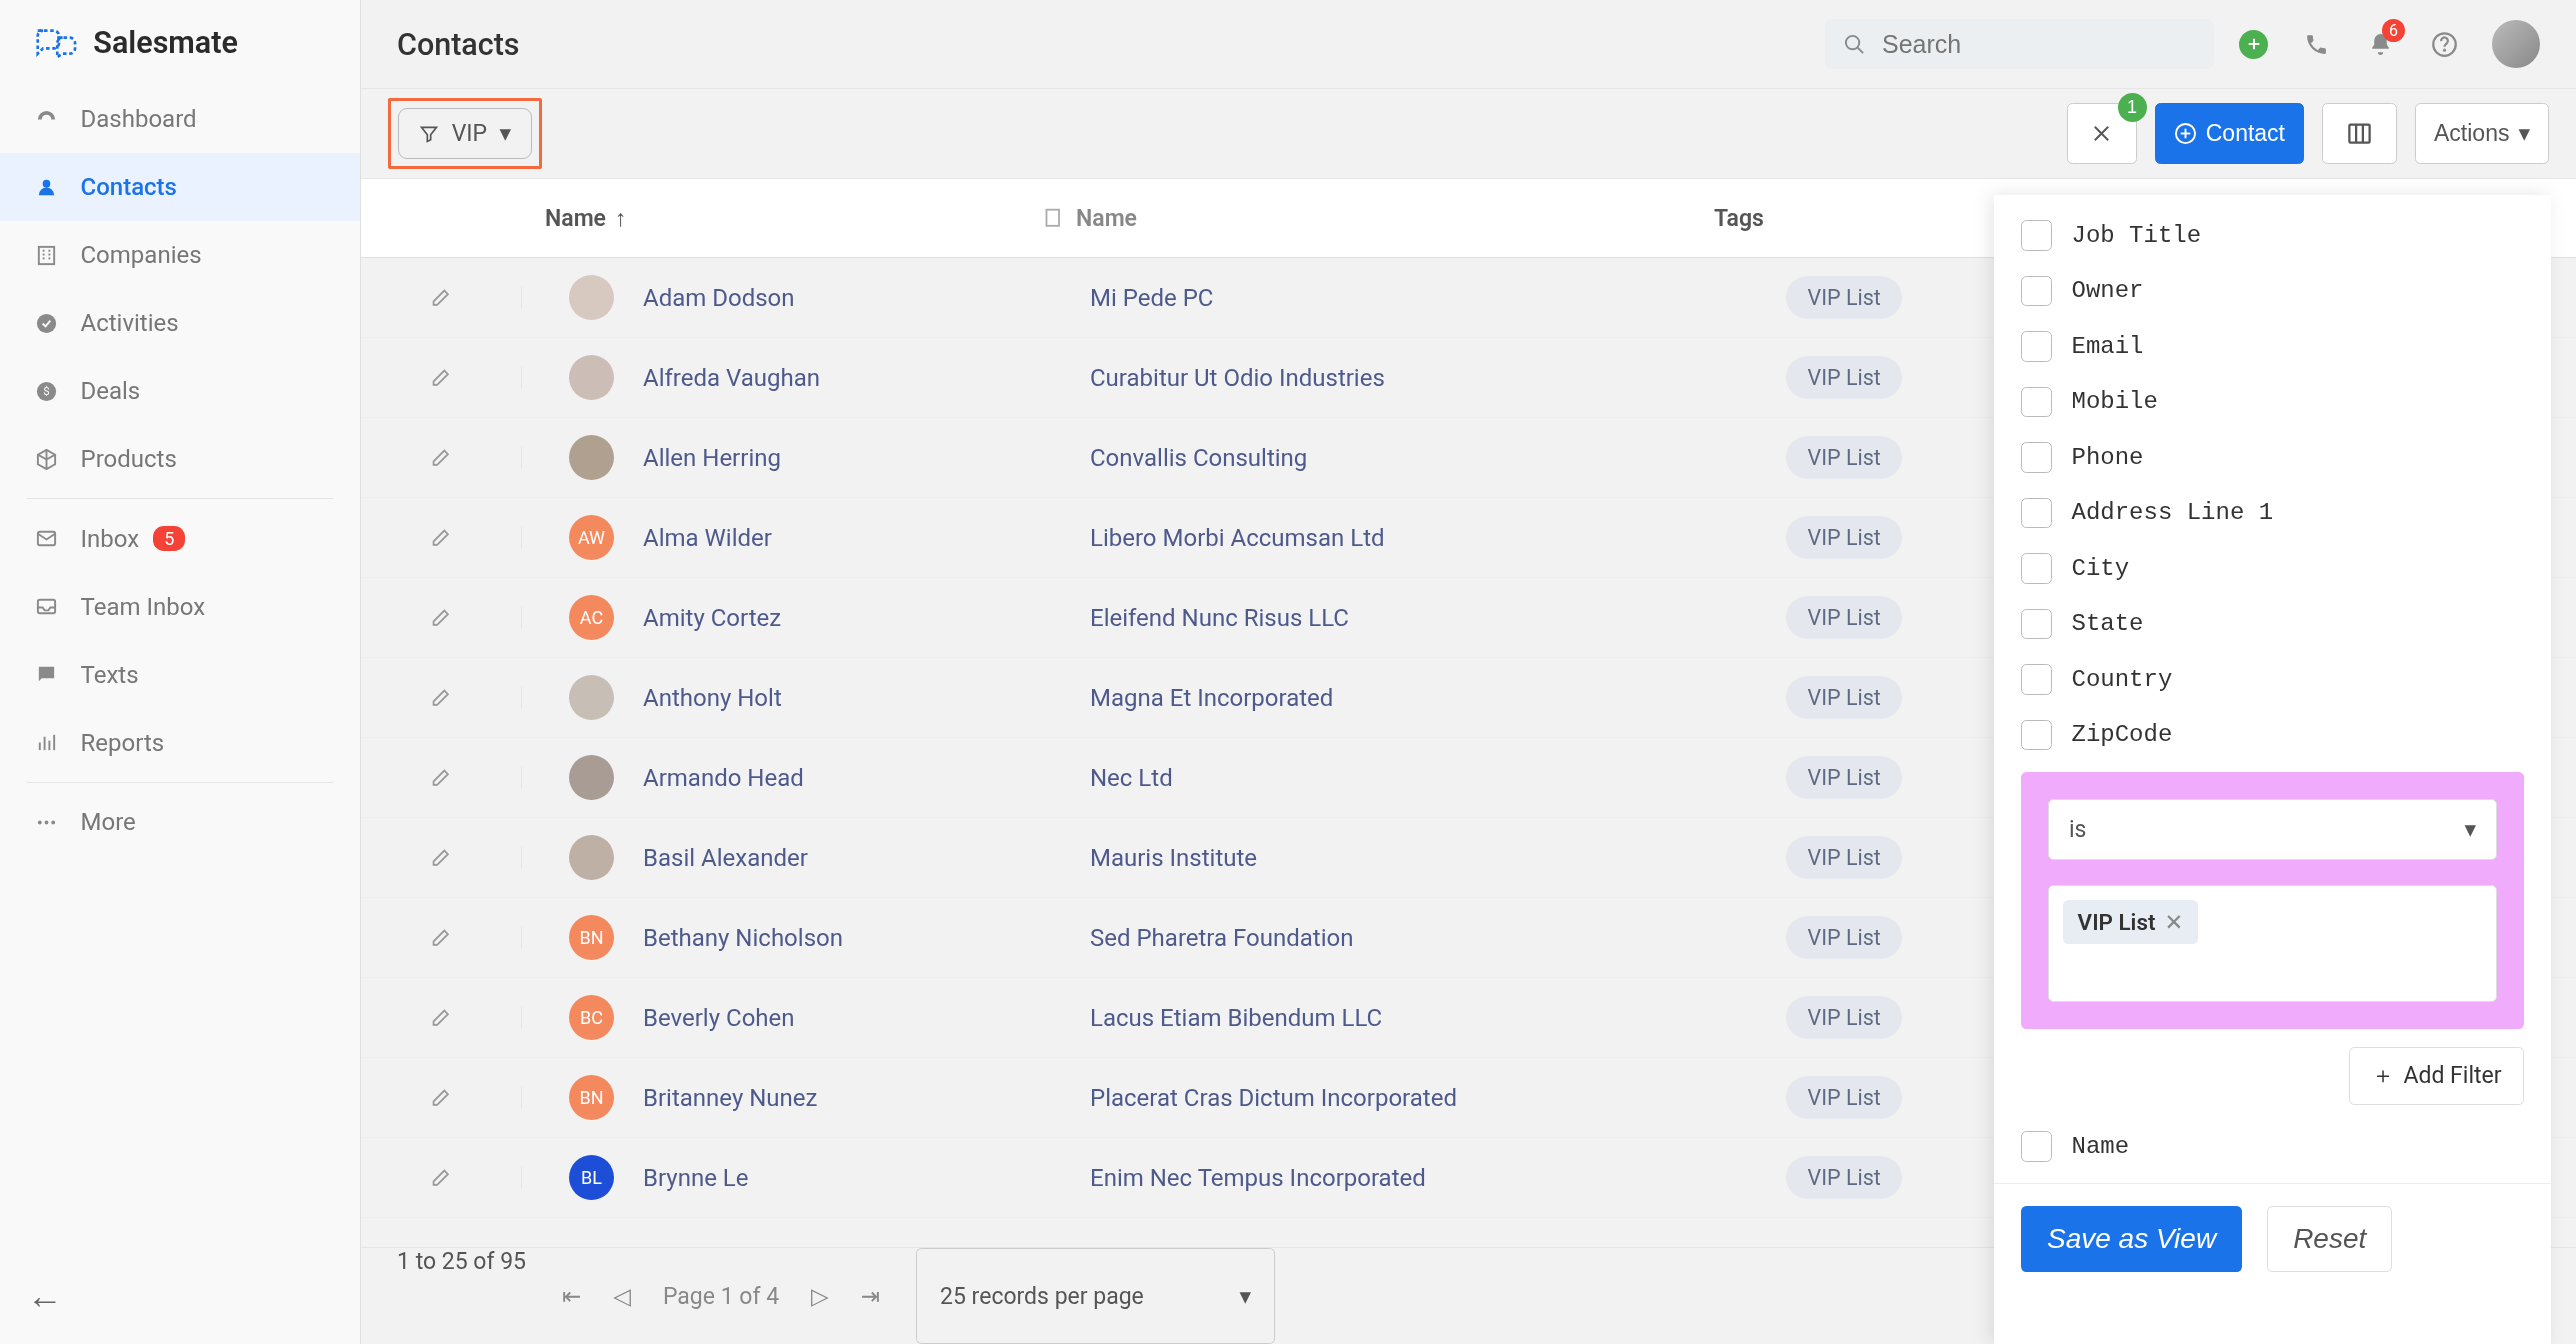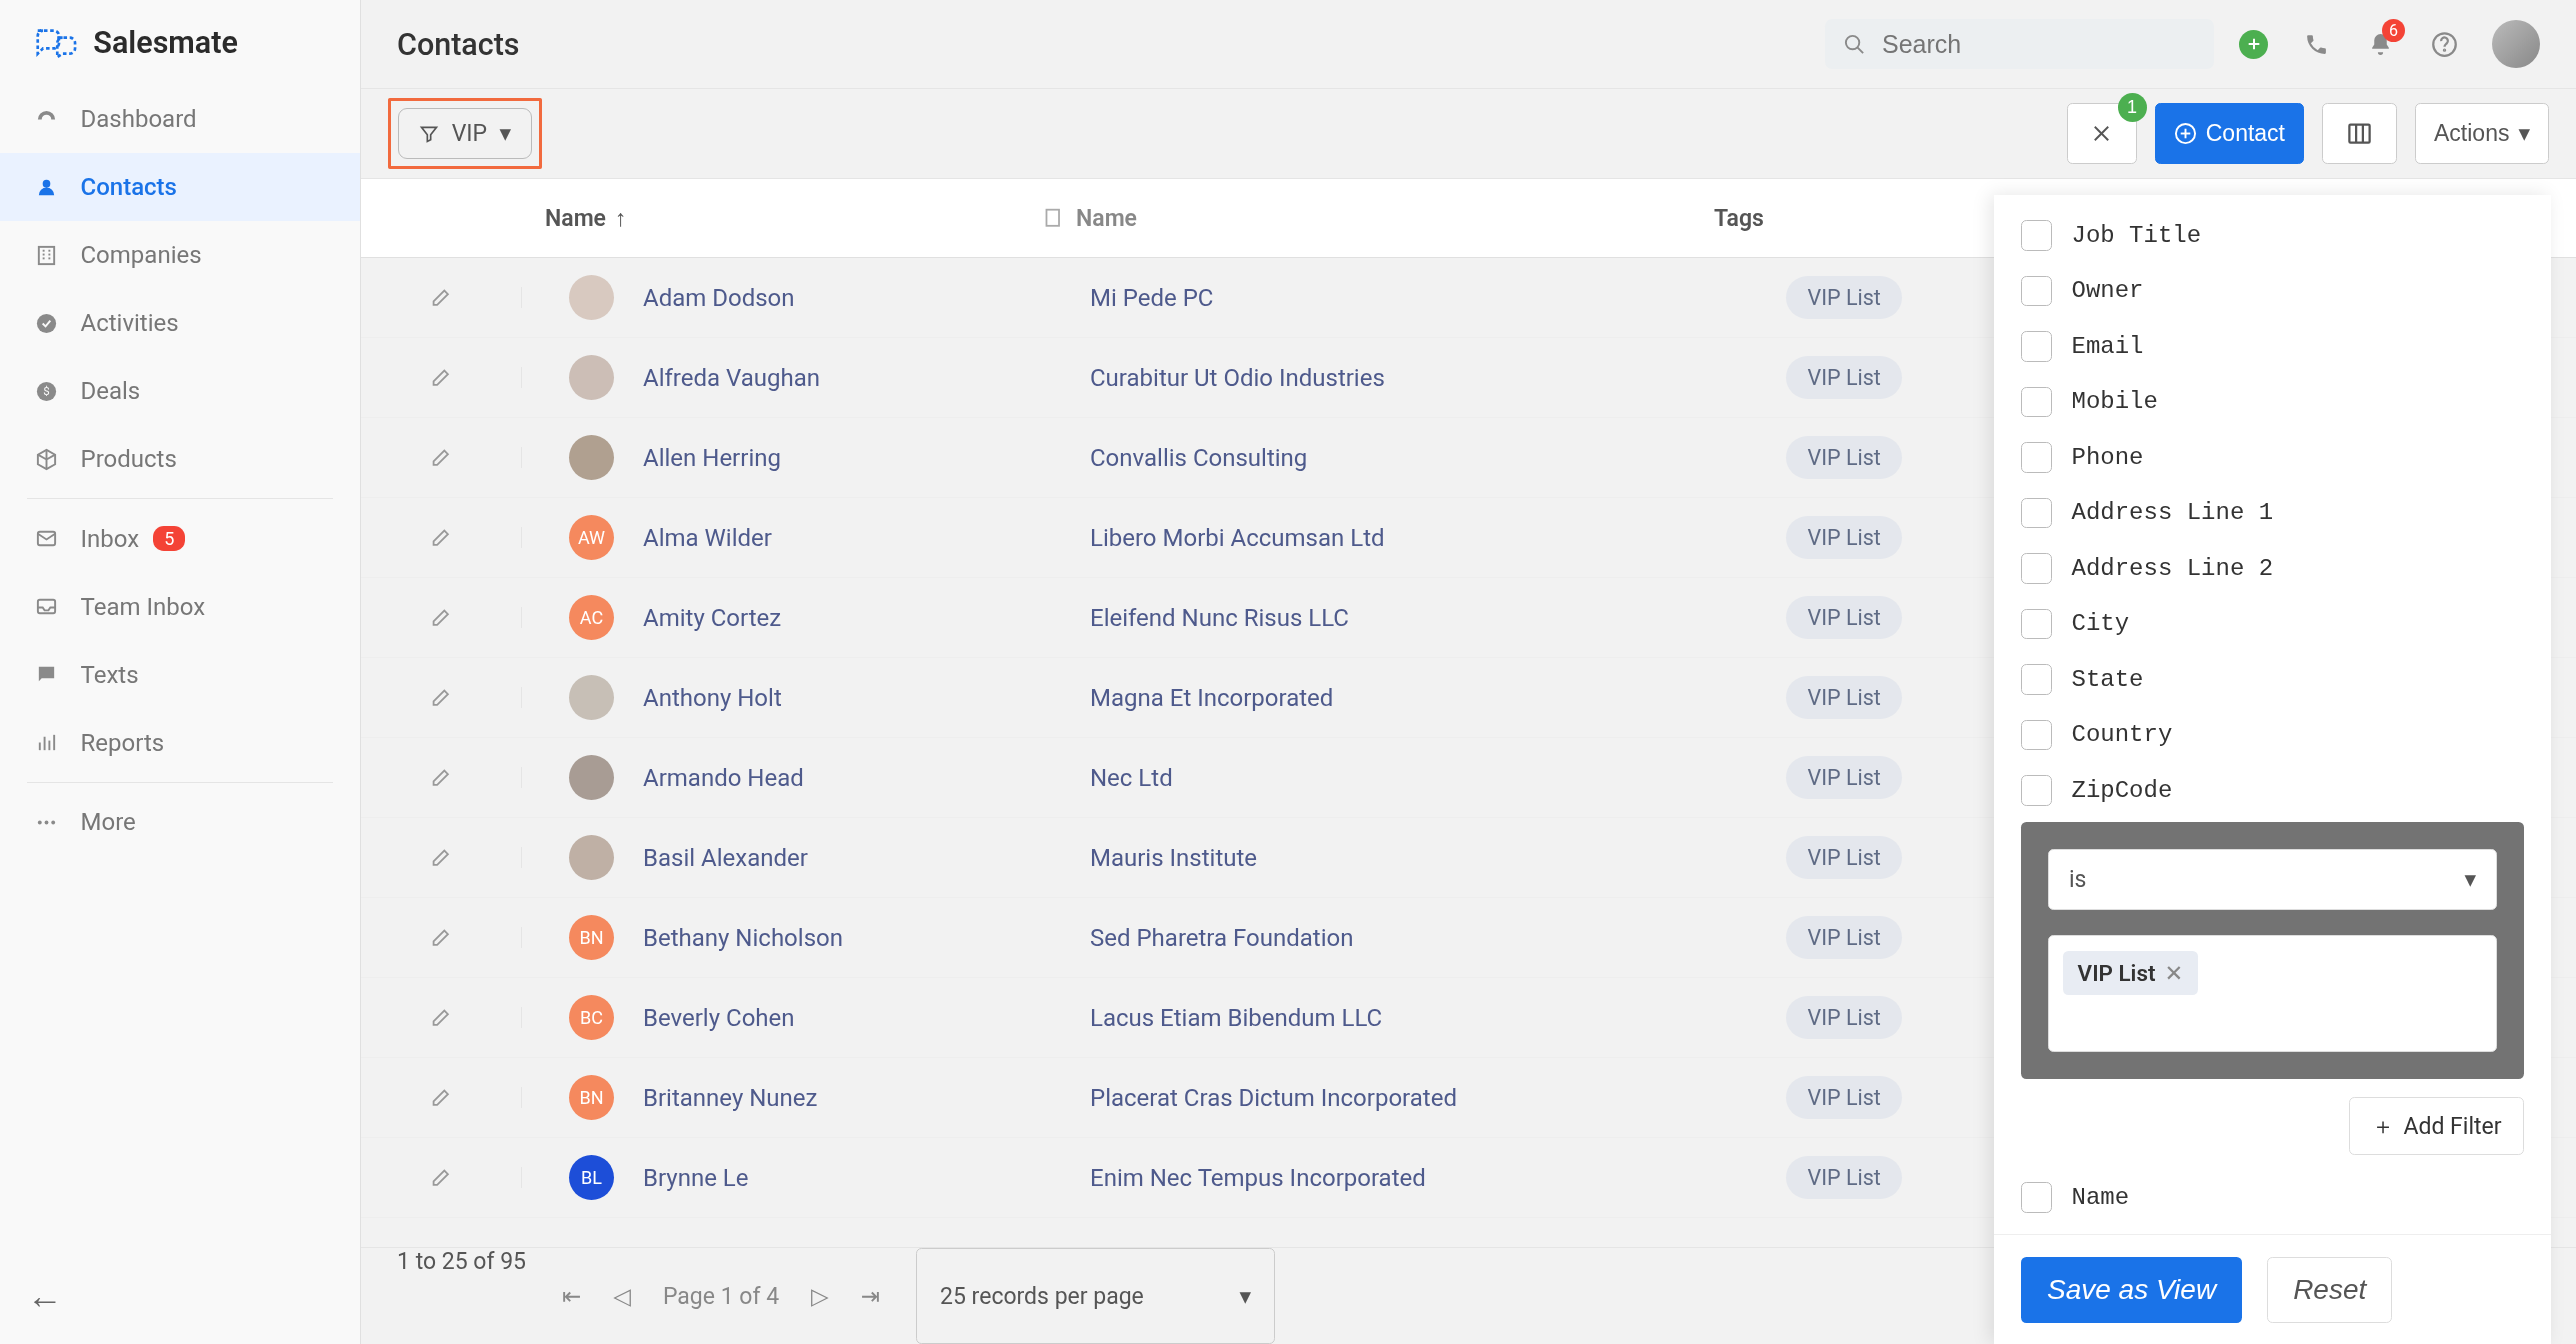--- a/index.html
+++ b/index.html
@@ -63,21 +63,21 @@
 
 .pagination { height:97px; border-top:0.9px solid #e5e5e5; display:flex; padding:0 36px; gap:36px; font-size:23px; color:#555; }
 .page-ctrl { display:flex; align-items:center; gap:32px; color:#888; }
 .page-size { border:0.9px solid #ccc; border-radius:5.4px; padding:12.5px 23px; width:359px; display:flex; justify-content:space-between; align-items:center;}
 
 
 .filter-panel { position:absolute; top:195px; right:25px; width:557px; bottom:0; background:#fff; box-shadow:-3.6px 0 18px rgba(0,0,0,0.1); display:flex; flex-direction:column; z-index:10;}
 .field-list { padding: 12.5px 27px 0; overflow:auto; }
 .field-row { display:flex; align-items:center; gap:20px; padding:12.5px 0; font-size:24px; color:#333; cursor:pointer;font-family:Liberation Mono, monospace;}
 .chk { width:30.5px; height:30.5px; border:1.8px solid #bbb; border-radius:5.4px; display:inline-flex; align-items:center; justify-content:center; }
-.filter-detail { margin: 9px 27px 18px; background:#737373; border-radius:5.4px; padding:27px; display:flex; flex-direction:column; gap:25px;}
+.filter-detail { margin: 9px 27px 18px; background:#f0abfc; border-radius:5.4px; padding:27px; display:flex; flex-direction:column; gap:25px;}
 .select-box { background:#fff; border:0.9px solid #ddd; border-radius:5.4px; padding:16px 20px; font-size:23px; display:flex; justify-content:space-between; align-items:center; color:#555; cursor:pointer; }
 .tag-input { background:#fff; border:0.9px solid #ddd; border-radius:5.4px; padding:14.3px; min-height:117px; }
 .tag-token { display:inline-flex; align-items:center; gap:9px; background:#e8ecf3; padding:9px 14.3px; border-radius:5.4px; font-size:22.4px; color:#333; font-weight:600; }
 .tag-token .x { color:#888; font-weight:400; cursor:pointer; }
 .add-filter-row { display:flex; justify-content:flex-end; padding: 0 27px 14.3px;}
 .add-filter-btn { border:0.9px solid #ddd; border-radius:5.4px; padding:12.5px 21.5px; font-size:23px; display:flex; align-items:center; gap:9px; cursor:pointer; }
 .panel-footer { border-top:0.9px solid #eee; padding:21.5px 27px; display:flex; gap:25px;}
 .btn { border-radius:5.4px; padding:16px 25px; font-size:28px; cursor:pointer; border:0.9px solid transparent;font-style:italic;}
 .btn.primary { background:#1a73e8; color:#fff;}
 .btn.secondary { background:#fff; border-color:#ddd; color:#555;}
@@ -546,24 +546,20 @@
           <div class="field-row">
             <span class="chk"></span>
             <span>Phone</span>
           </div>
           <div class="field-row">
             <span class="chk"></span>
             <span>Address Line 1</span>
           </div>
           <div class="field-row">
             <span class="chk"></span>
-            <span>Address Line 2</span>
-          </div>
-          <div class="field-row">
-            <span class="chk"></span>
             <span>City</span>
           </div>
           <div class="field-row">
             <span class="chk"></span>
             <span>State</span>
           </div>
           <div class="field-row">
             <span class="chk"></span>
             <span>Country</span>
           </div>

